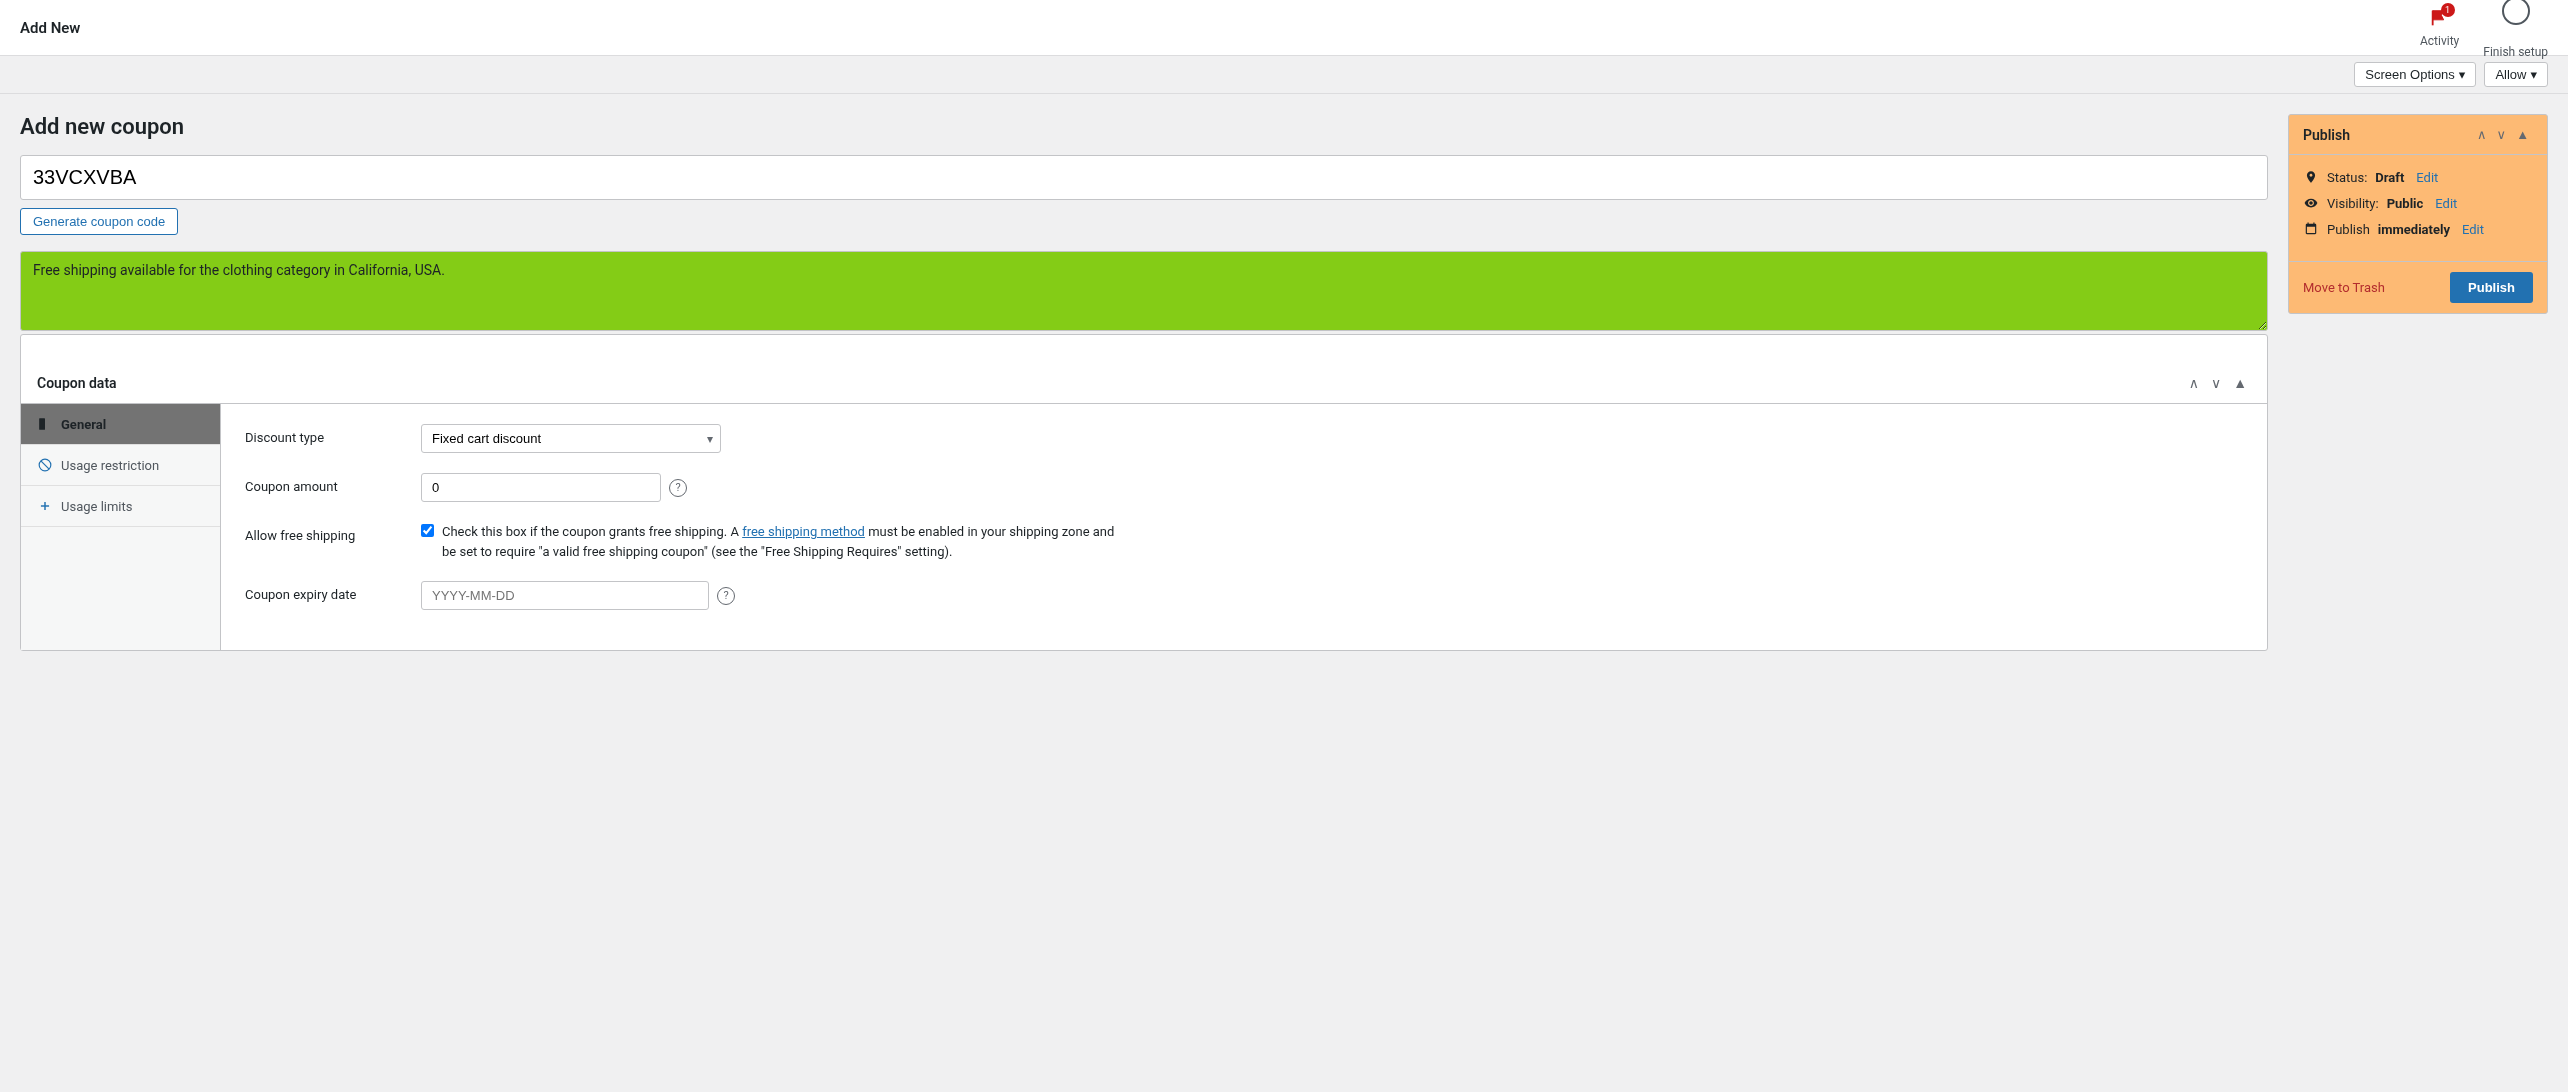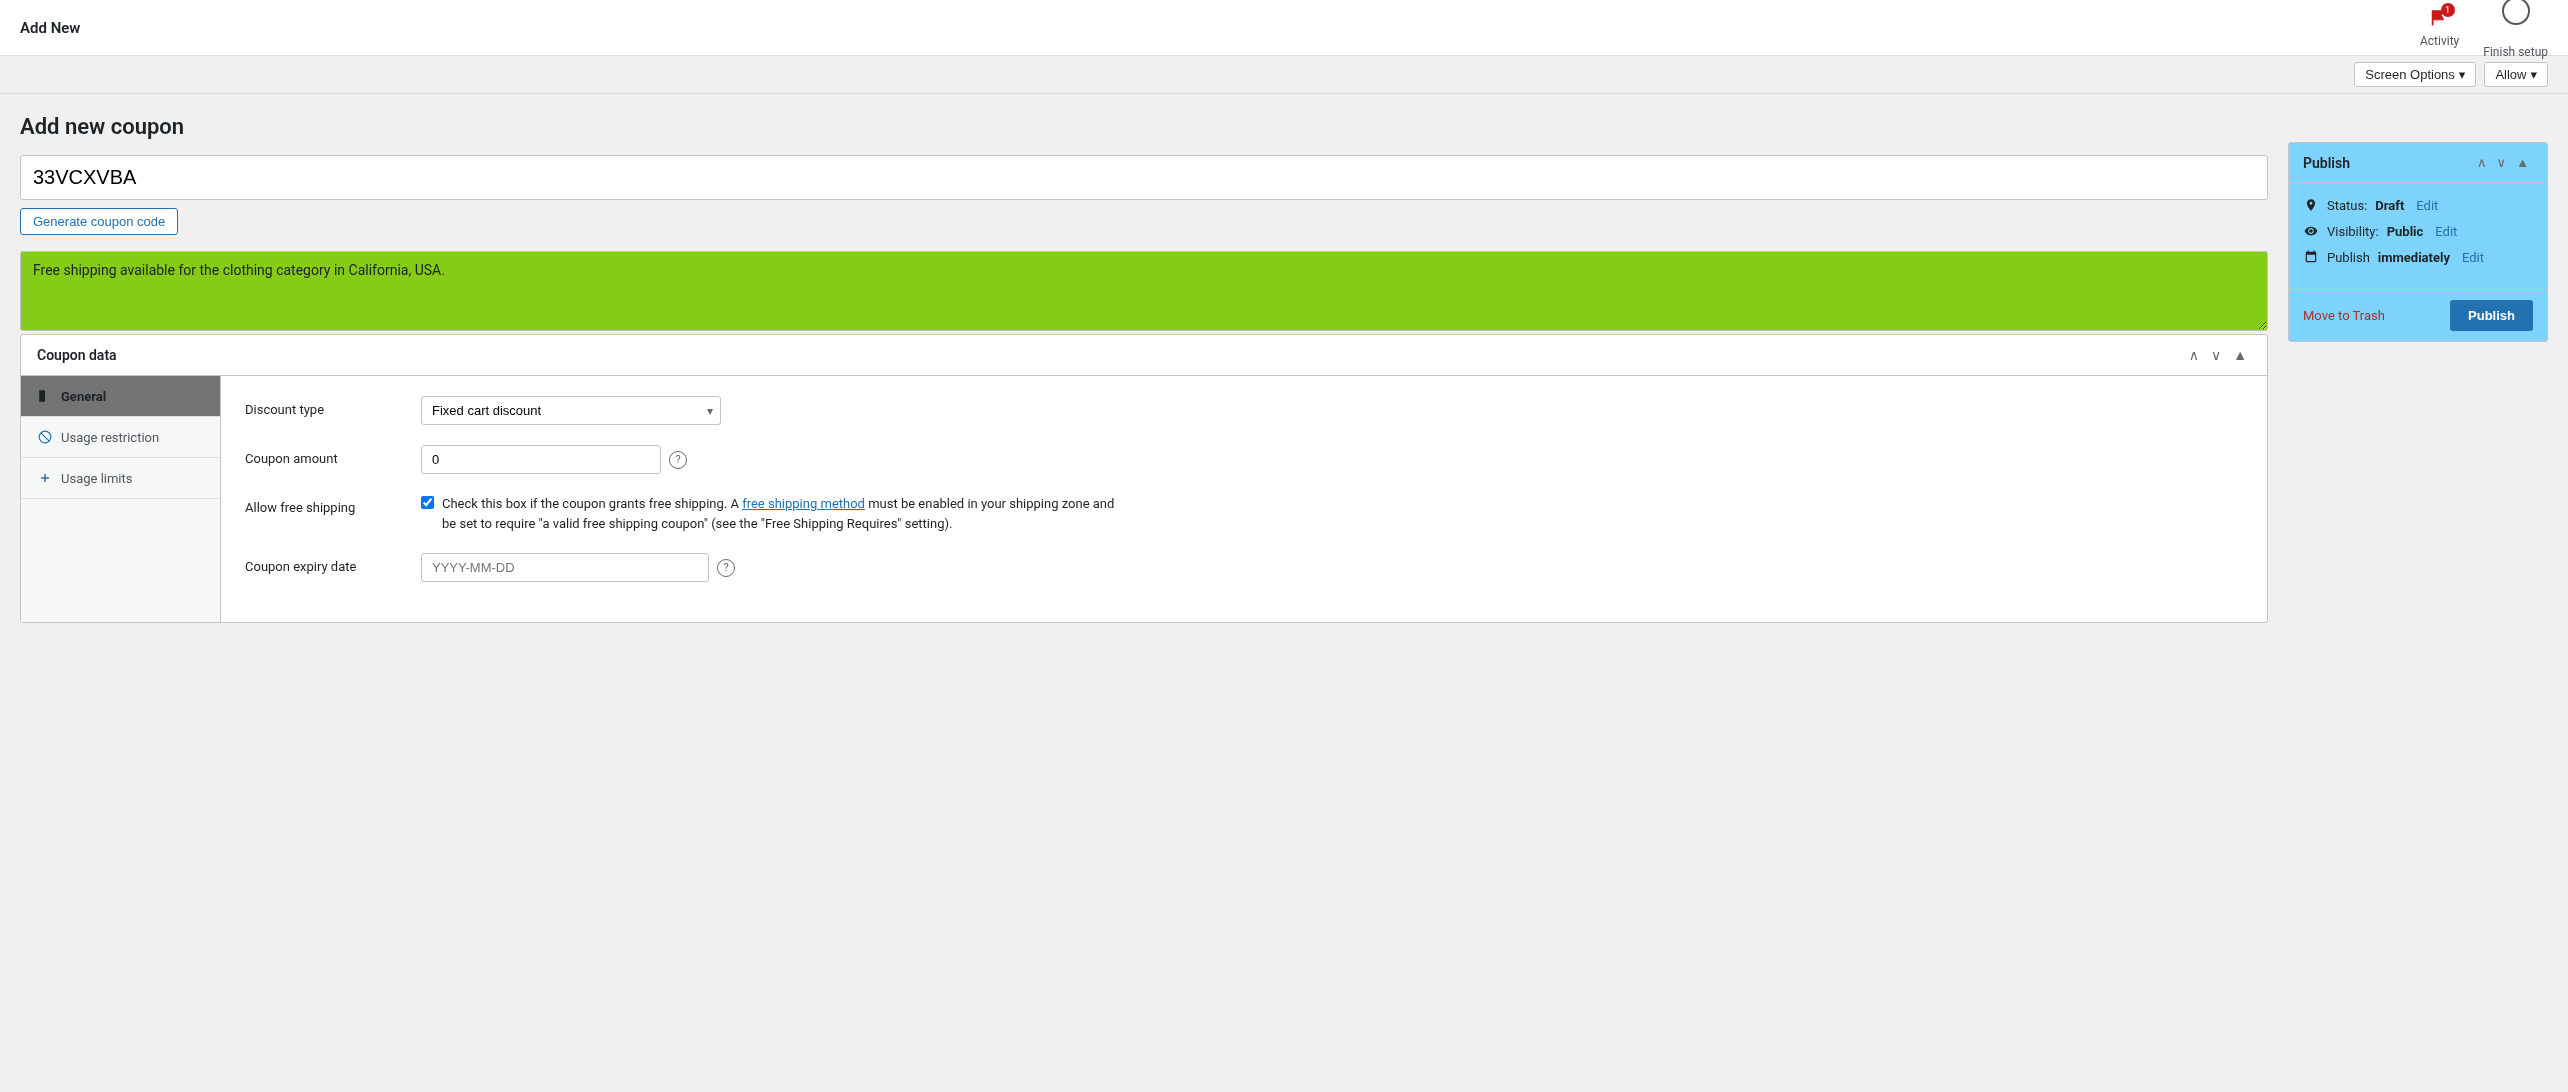--- a/index.html
+++ b/index.html
@@ -140,20 +140,21 @@
       border-radius: 3px;
     }
     .coupon-data-header {
       display: flex;
       align-items: center;
       justify-content: space-between;
       padding: 10px 16px;
       border-bottom: 1px solid #c3c4c7;
       font-weight: 600;
       font-size: 14px;
+      margin-top: 28px;
     }
     .coupon-data-header-controls {
       display: flex;
       gap: 4px;
     }
     .header-ctrl-btn {
       background: none;
       border: none;
       cursor: pointer;
       color: #646970;
@@ -289,24 +290,23 @@
     .checkbox-text a {
       color: #2271b1;
       text-decoration: underline;
     }
     
     .sidebar {
       width: 260px;
       flex-shrink: 0;
     }
     .publish-box {
-      background: #7dd3fc;
-      border: 1px solid #c3c4c7;
-      border-radius: 3px;
-      margin-top: 28px;
+      background: #fdba74;
+      border: 1px solid #c3c4c7;
+      border-radius: 3px;
     }
     .publish-header {
       display: flex;
       align-items: center;
       justify-content: space-between;
       padding: 10px 14px;
       border-bottom: 1px solid #c3c4c7;
       font-weight: 600;
       font-size: 14px;
     }

